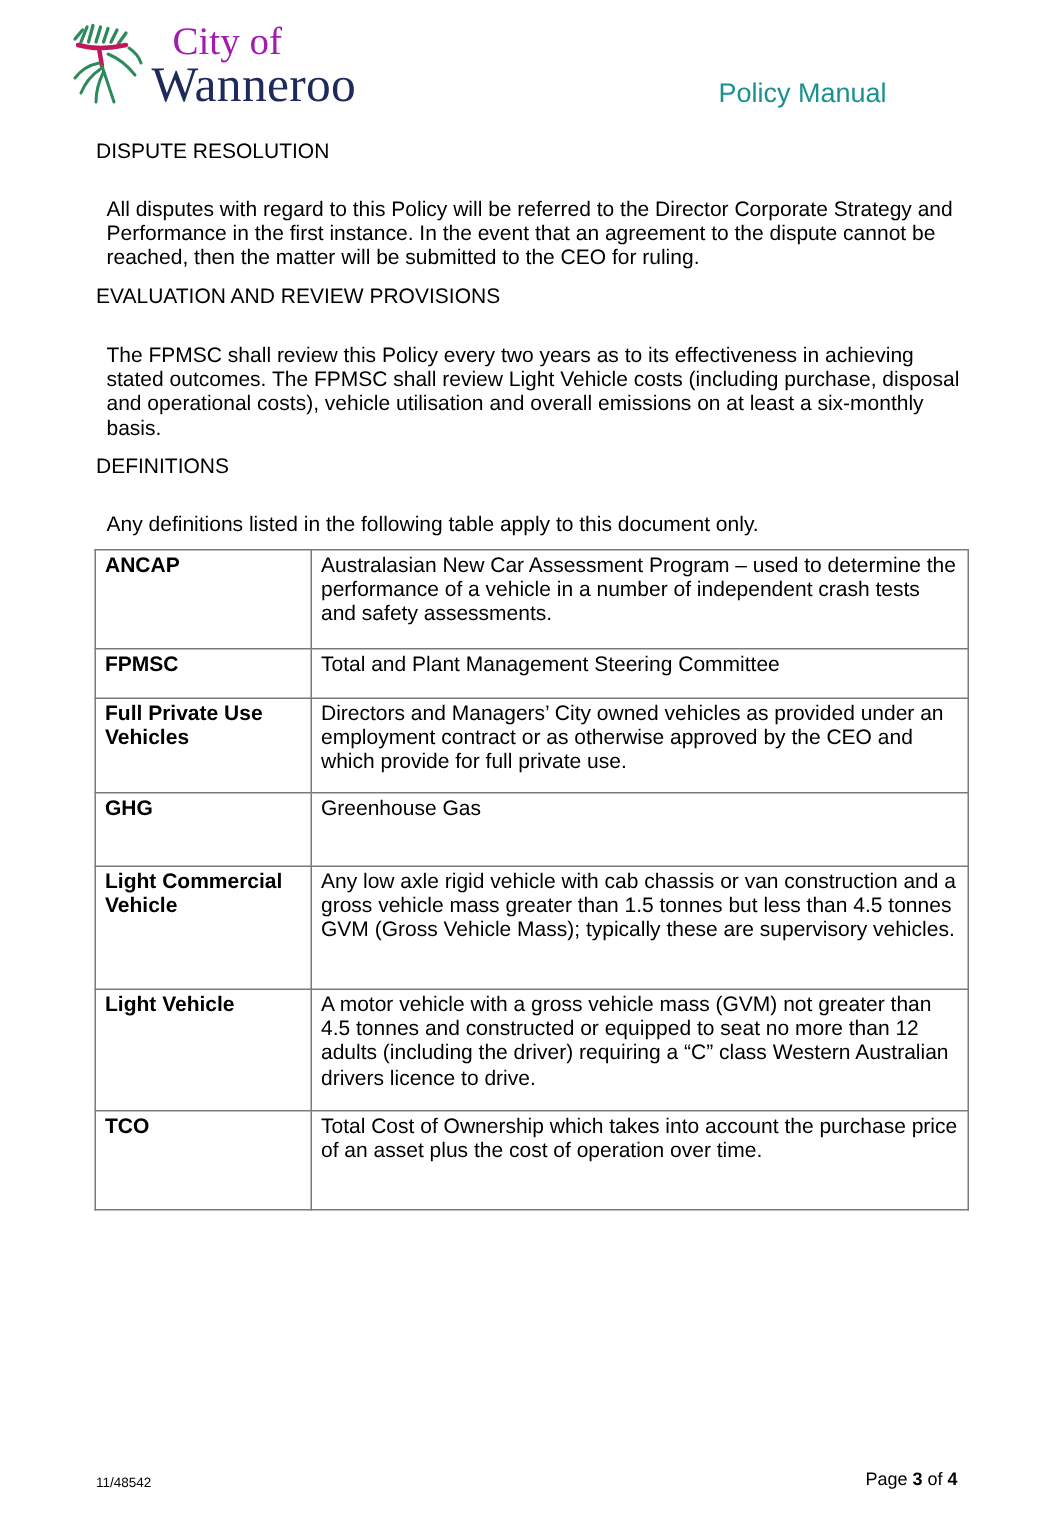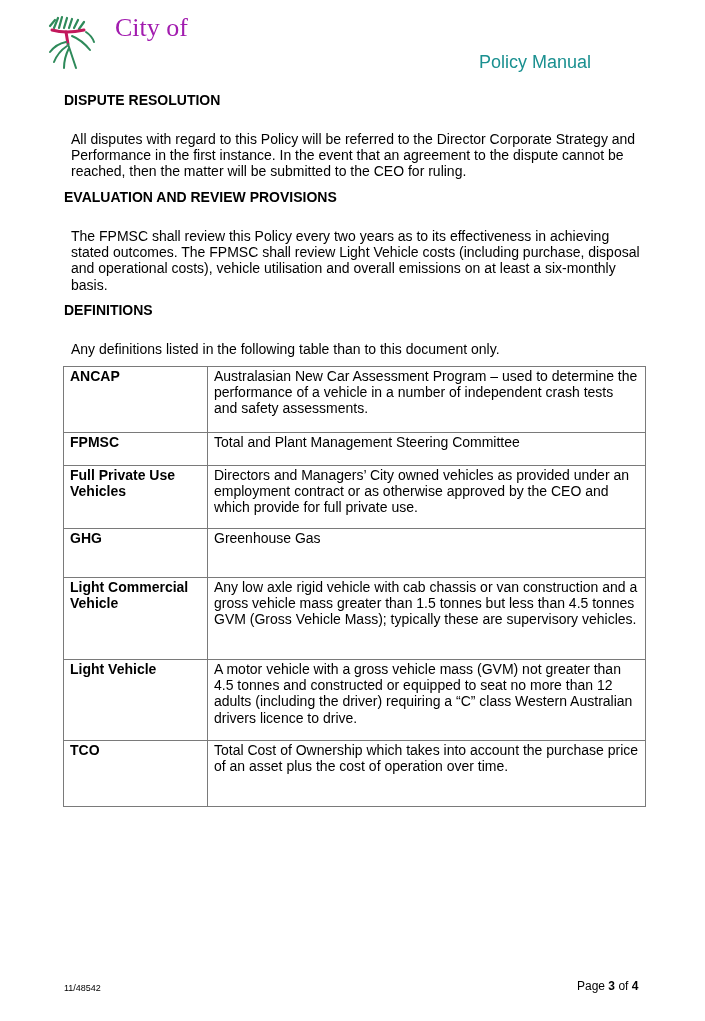--- a/index.html
+++ b/index.html
@@ -15,21 +15,21 @@
     }
     .logo-name {
       position: absolute; left: 55px; top: 26px;
       font-family: "Liberation Serif", serif; font-size: 33px; color: #1d2a5a; line-height: 34px; letter-spacing: 0.2px;
     }
     .policy-manual {
       position: absolute; left: 479px; top: 52px;
       font-size: 18px; color: #1a9090;
     }
     .content { position: absolute; left: 64px; top: 90px; width: 580px; font-size: 14px; line-height: 16.2px; }
-    .h { font-weight: bold; margin: 0; }
+    .h { font-weight: normal; margin: 0; }
     .p { margin: 7px; }
     .h1 { position: absolute; top: 2px; }
     .p1 { position: absolute; top: 34px; width: 580px; }
     .h2 { position: absolute; top: 99px; }
     .p2 { position: absolute; top: 131px; width: 580px; }
     .h3 { position: absolute; top: 212px; }
     .p3 { position: absolute; top: 244px; width: 580px; }
     table.defs {
       position: absolute; left: 63px; top: 366px; width: 583px;
       border-collapse: collapse; font-size: 14px; line-height: 16.2px;
@@ -61,31 +61,32 @@
     <g fill="none" stroke="#2e8a5a" stroke-width="2" stroke-linecap="round">
       <path d="M22 30 Q26 42 30 54"></path>
       <path d="M20 28 Q10 30 4 38"></path>
       <path d="M21 32 Q12 38 8 48"></path>
       <path d="M23 34 Q18 44 18 54"></path>
       <path d="M26 22 Q36 26 44 36"></path>
       <path d="M40 18 Q46 22 48 28"></path>
     </g>
   </svg>
   <div class="logo-city">City of</div>
+  <div class="logo-name">Wanneroo</div>
 </div>
 
 <div class="policy-manual">Policy Manual</div>
 
 <div class="content">
   <div class="h h1">DISPUTE RESOLUTION</div>
   <div class="p p1">All disputes with regard to this Policy will be referred to the Director Corporate Strategy and Performance in the first instance. In the event that an agreement to the dispute cannot be reached, then the matter will be submitted to the CEO for ruling.</div>
   <div class="h h2">EVALUATION AND REVIEW PROVISIONS</div>
   <div class="p p2">The FPMSC shall review this Policy every two years as to its effectiveness in achieving stated outcomes. The FPMSC shall review Light Vehicle costs (including purchase, disposal and operational costs), vehicle utilisation and overall emissions on at least a six-monthly basis.</div>
   <div class="h h3">DEFINITIONS</div>
-  <div class="p p3">Any definitions listed in the following table than to this document only.</div>
+  <div class="p p3">Any definitions listed in the following table apply to this document only.</div>
 </div>
 
 <table class="defs">
   <tbody>
     <tr style="height:66px">
       <td class="term">ANCAP</td>
       <td>Australasian New Car Assessment Program – used to determine the performance of a vehicle in a number of independent crash tests and safety assessments.</td>
     </tr>
     <tr style="height:33px">
       <td class="term">FPMSC</td>

